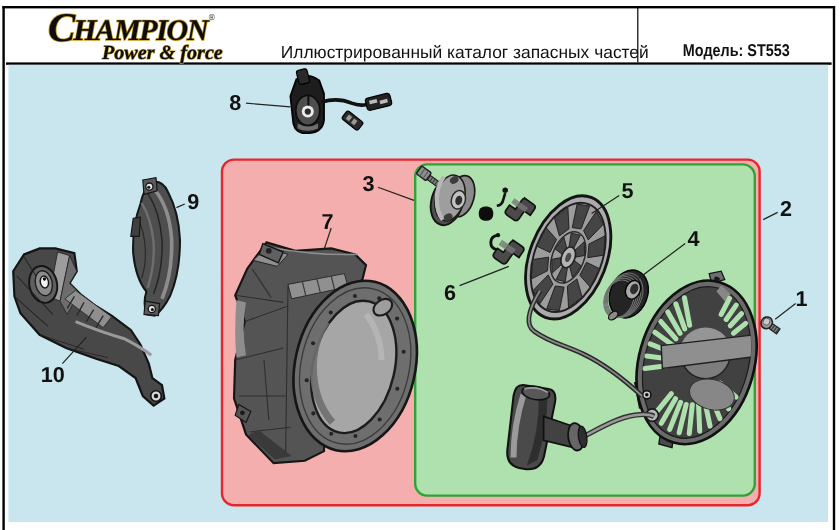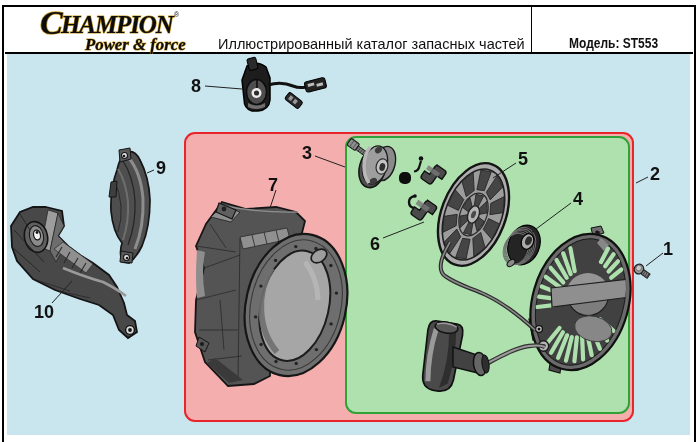--- a/index.html
+++ b/index.html
@@ -2,21 +2,21 @@
 <html><head>
 <meta charset="utf-8">
 <style>
   html,body{margin:0;padding:0;}
   body{width:700px;height:442px;background:#ffffff;font-family:"Liberation Sans",sans-serif;overflow:hidden;}
   #page{position:relative;width:700px;height:442px;background:#ffffff;}
   .line{position:absolute;background:#000;}
   #blue{position:absolute;left:7px;top:54px;width:683px;height:381px;background:#c9e6ef;}
   #red{position:absolute;left:184px;top:132px;width:450px;height:290px;background:#f5aeae;border:2.5px solid #e9252c;border-radius:11px;box-sizing:border-box;}
   #green{position:absolute;left:345px;top:136px;width:285px;height:278px;background:#afe1af;border:2.5px solid #2fa337;border-radius:11px;box-sizing:border-box;}
-  #title{position:absolute;left:218px;top:35.5px;width:310px;font-size:14.5px;color:#111;white-space:nowrap;}
+  #title{position:absolute;left:234px;top:35.5px;width:310px;font-size:14.5px;color:#111;white-space:nowrap;}
   #model{position:absolute;left:569px;top:35px;font-size:14.2px;font-weight:bold;color:#111;white-space:nowrap;transform:scaleX(0.845);transform-origin:0 0;}
   #logo{position:absolute;left:40px;top:6px;width:160px;height:46px;}
   svg.overlay{position:absolute;left:0;top:0;}
 </style>
 </head>
 <body>
 <div id="page">
 
   <div class="line" style="left:2px;top:5px;width:693px;height:1.6px;"></div>
   <div class="line" style="left:2px;top:5px;width:1.6px;height:437px;"></div>

